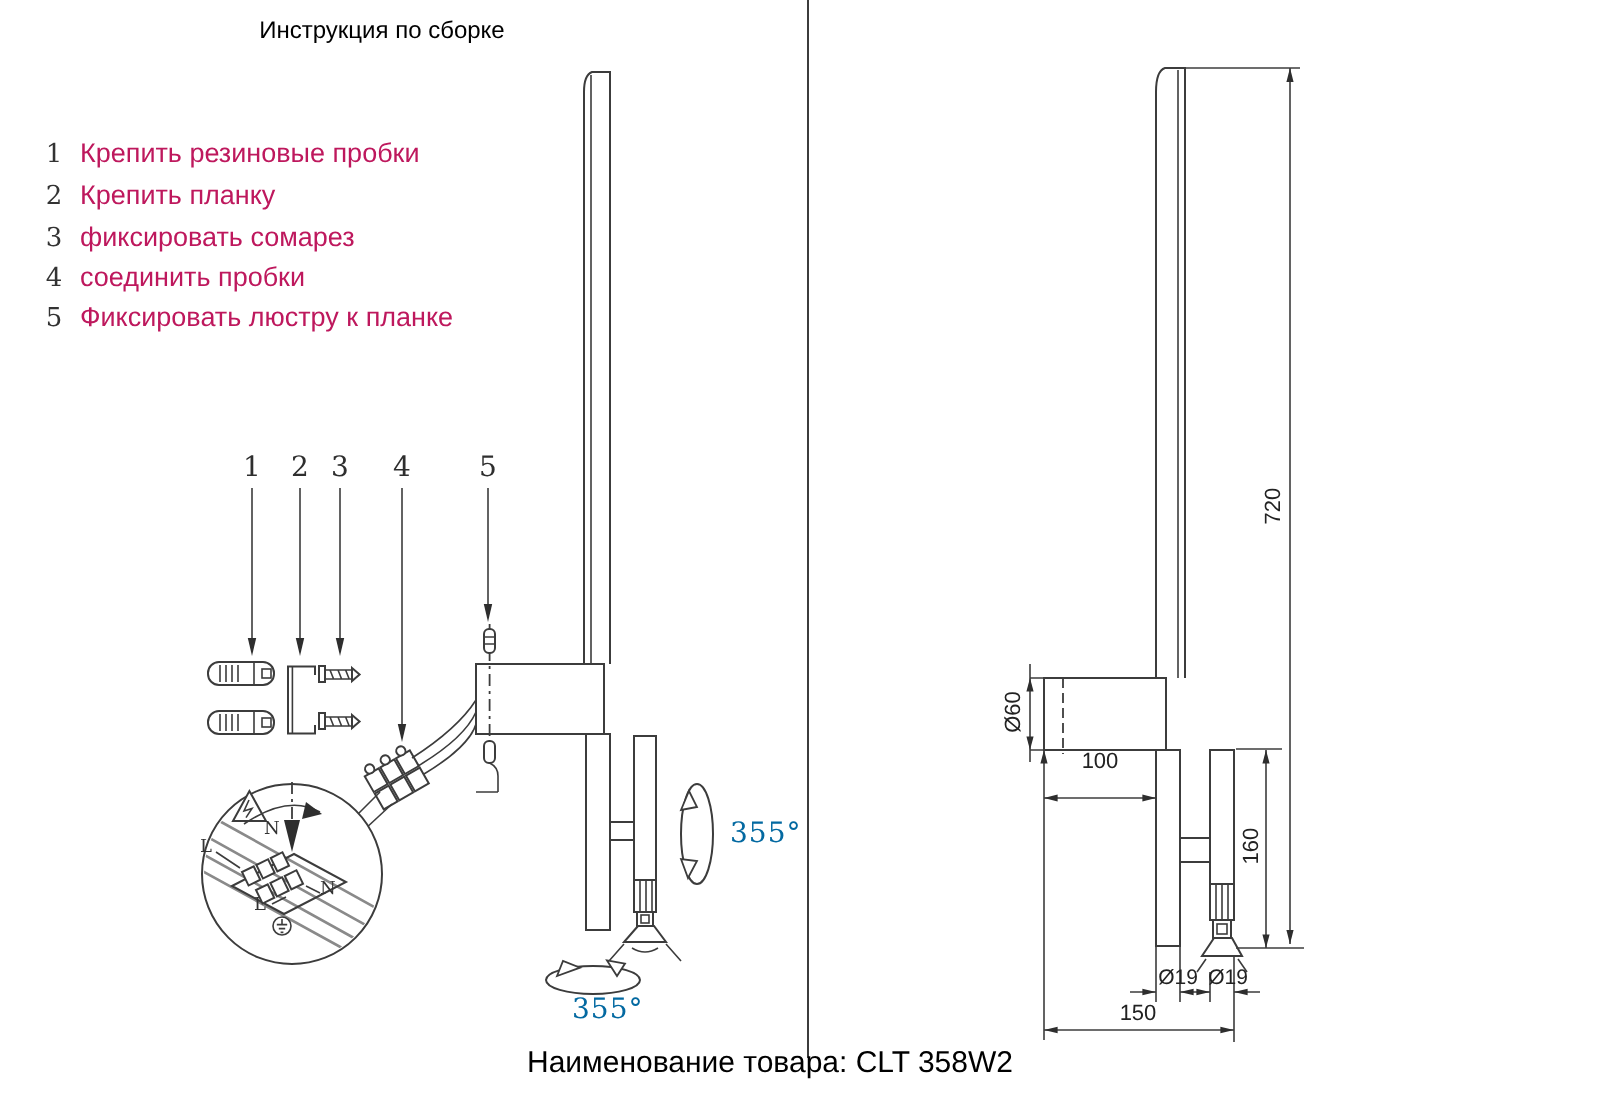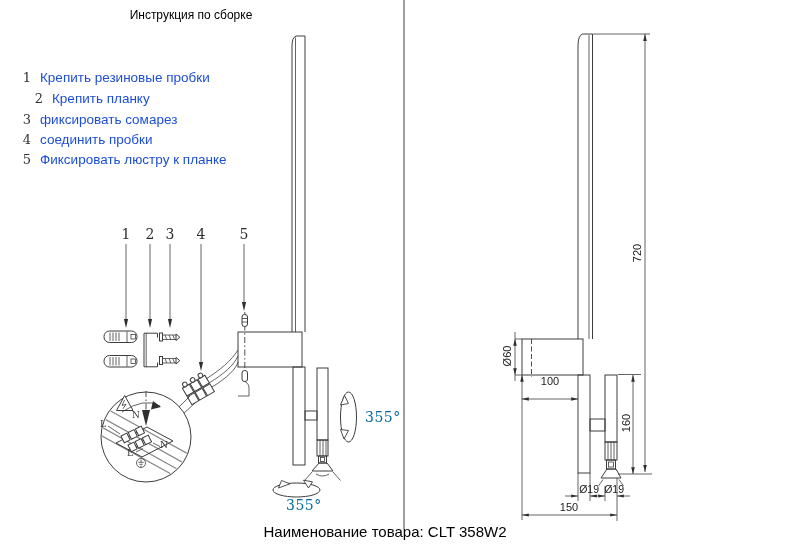--- a/index.html
+++ b/index.html
@@ -2,21 +2,21 @@
 <html><head>
 <meta charset="utf-8">
 <style>
   html,body{margin:0;padding:0;background:#fff;}
   .page{position:relative;width:800px;height:551px;background:#ffffff;overflow:hidden;
         font-family:"Liberation Sans",sans-serif;color:#111;}
   .abs{position:absolute;}
   svg{position:absolute;left:0;top:0;}
   .title{font-size:12px;color:#000;text-align:center;white-space:nowrap;}
   .step-num{font-family:"DejaVu Serif",serif;font-size:13px;color:#333;display:inline-block;width:12px;text-align:center;}
-  .step-label{font-size:13.5px;color:#1d4ed8;margin-left:7px;white-space:nowrap;}
+  .step-label{font-size:13.5px;color:#be185d;margin-left:7px;white-space:nowrap;}
   .callout{font-family:"DejaVu Serif",serif;font-size:14px;color:#2e2e2e;width:12px;text-align:center;}
   .deg{font-family:"DejaVu Serif",serif;font-size:14px;color:#0369a1;letter-spacing:0.5px;white-space:nowrap;}
   .dim{font-size:11px;color:#222;text-align:center;white-space:nowrap;}
   .dim-sm{font-size:10.5px;color:#222;text-align:right;white-space:nowrap;}
   .rot{transform:rotate(-90deg);}
   .wire-label{font-family:"DejaVu Serif",serif;font-size:9px;color:#333;}
   .footer{font-size:15px;color:#000;text-align:center;white-space:nowrap;}
   .ln{stroke:#3c3c3c;stroke-width:1;fill:none;}
   .ln2{stroke:#3c3c3c;stroke-width:0.8;fill:none;}
   .fillw{stroke:#3c3c3c;stroke-width:1;fill:#ffffff;}
@@ -231,21 +231,21 @@
         <line class="ln2" x1="522" y1="515" x2="617" y2="515"></line>
         <polygon class="arrow" points="522,515 528.8,513.4 528.8,516.6"></polygon>
         <polygon class="arrow" points="617,515 610.2,513.4 610.2,516.6"></polygon>
       </g>
     </g>
   </svg>
 
   <div class="abs title" style="left:95px;top:8px;width:192px;">Инструкция по сборке</div>
 
   <div class="abs" style="left:21px;top:68px;"><span class="step-num">1</span><span class="step-label">Крепить резиновые пробки</span></div>
-  <div class="abs" style="left:33px;top:89px;"><span class="step-num">2</span><span class="step-label">Крепить планку</span></div>
+  <div class="abs" style="left:21px;top:89px;"><span class="step-num">2</span><span class="step-label">Крепить планку</span></div>
   <div class="abs" style="left:21px;top:110px;"><span class="step-num">3</span><span class="step-label">фиксировать сомарез</span></div>
   <div class="abs" style="left:21px;top:130px;"><span class="step-num">4</span><span class="step-label">соединить пробки</span></div>
   <div class="abs" style="left:21px;top:150px;"><span class="step-num">5</span><span class="step-label">Фиксировать люстру к планке</span></div>
 
   <div class="abs callout" style="left:120px;top:226px;">1</div>
   <div class="abs callout" style="left:144px;top:226px;">2</div>
   <div class="abs callout" style="left:164px;top:226px;">3</div>
   <div class="abs callout" style="left:195px;top:226px;">4</div>
   <div class="abs callout" style="left:238px;top:226px;">5</div>
 

